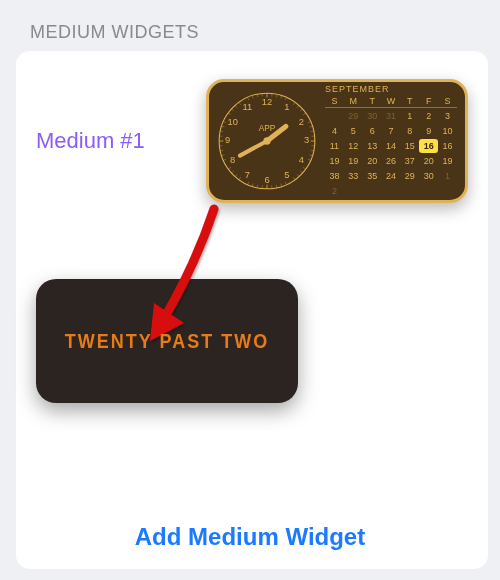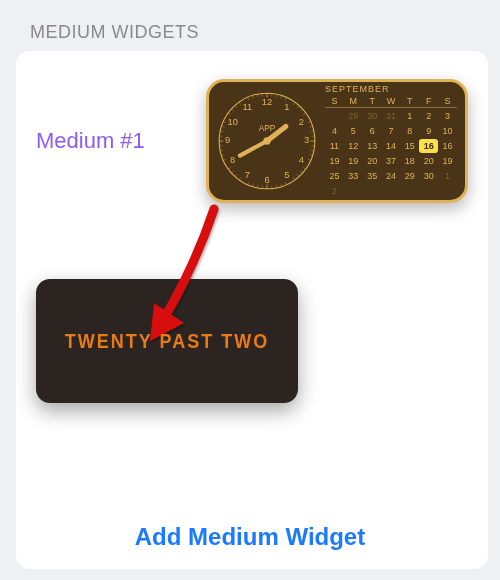--- a/index.html
+++ b/index.html
@@ -93,21 +93,21 @@
     background: #fde047;
     color: #3a2710;
     border-radius: 3px;
     font-weight: 600;
   }
   
   .widget2 {
     width: 262px;
     height: 124px;
     background: #2c2421;
-    border-radius: 14px;
+    border-radius: 20px;
     box-shadow: 0 8px 20px rgba(0,0,0,0.35);
     display: flex;
     align-items: center;
     justify-content: center;
     padding: 8px 10px;
   }
   .widget2-text {
     color: #e77b18;
     font-family: Impact, "Arial Black", sans-serif;
     font-size: 18px;
@@ -271,25 +271,25 @@
               <div class="cal-day">11</div>
               <div class="cal-day">12</div>
               <div class="cal-day">13</div>
               <div class="cal-day">14</div>
               <div class="cal-day">15</div>
               <div class="cal-day today">16</div>
               <div class="cal-day">16</div>
               <div class="cal-day">19</div>
               <div class="cal-day">19</div>
               <div class="cal-day">20</div>
+              <div class="cal-day">26</div>
               <div class="cal-day">37</div>
-              <div class="cal-day">18</div>
               <div class="cal-day">20</div>
               <div class="cal-day">19</div>
-              <div class="cal-day">25</div>
+              <div class="cal-day">38</div>
               <div class="cal-day">33</div>
               <div class="cal-day">35</div>
               <div class="cal-day">24</div>
               <div class="cal-day">29</div>
               <div class="cal-day">30</div>
               <div class="cal-day dim">1</div>
               <div class="cal-day dim">2</div>
             </div>
         </div>
       </div>

